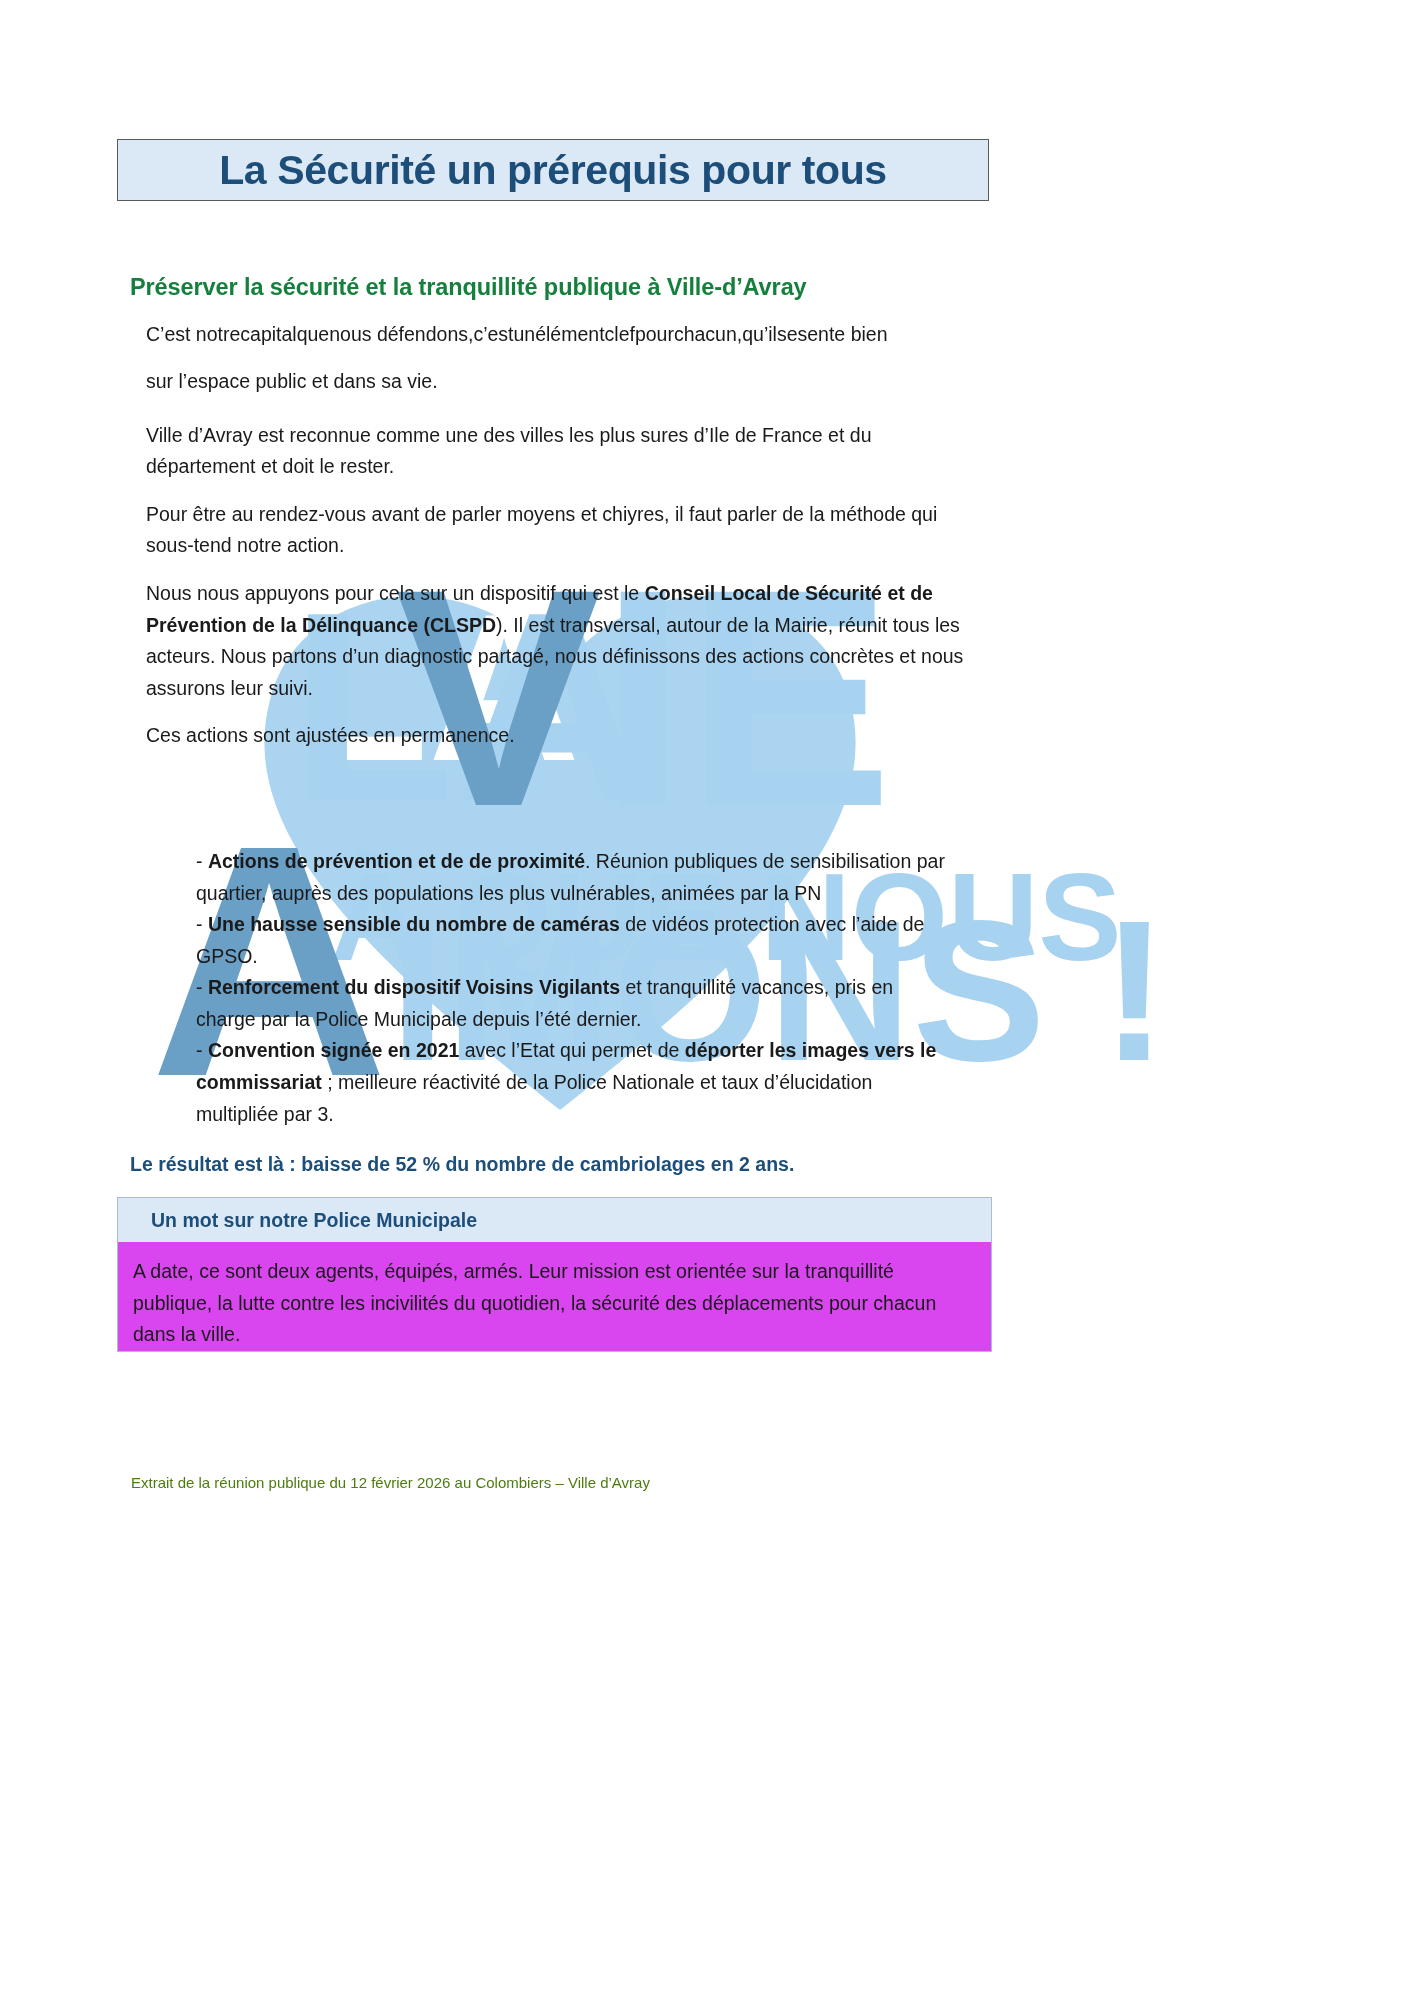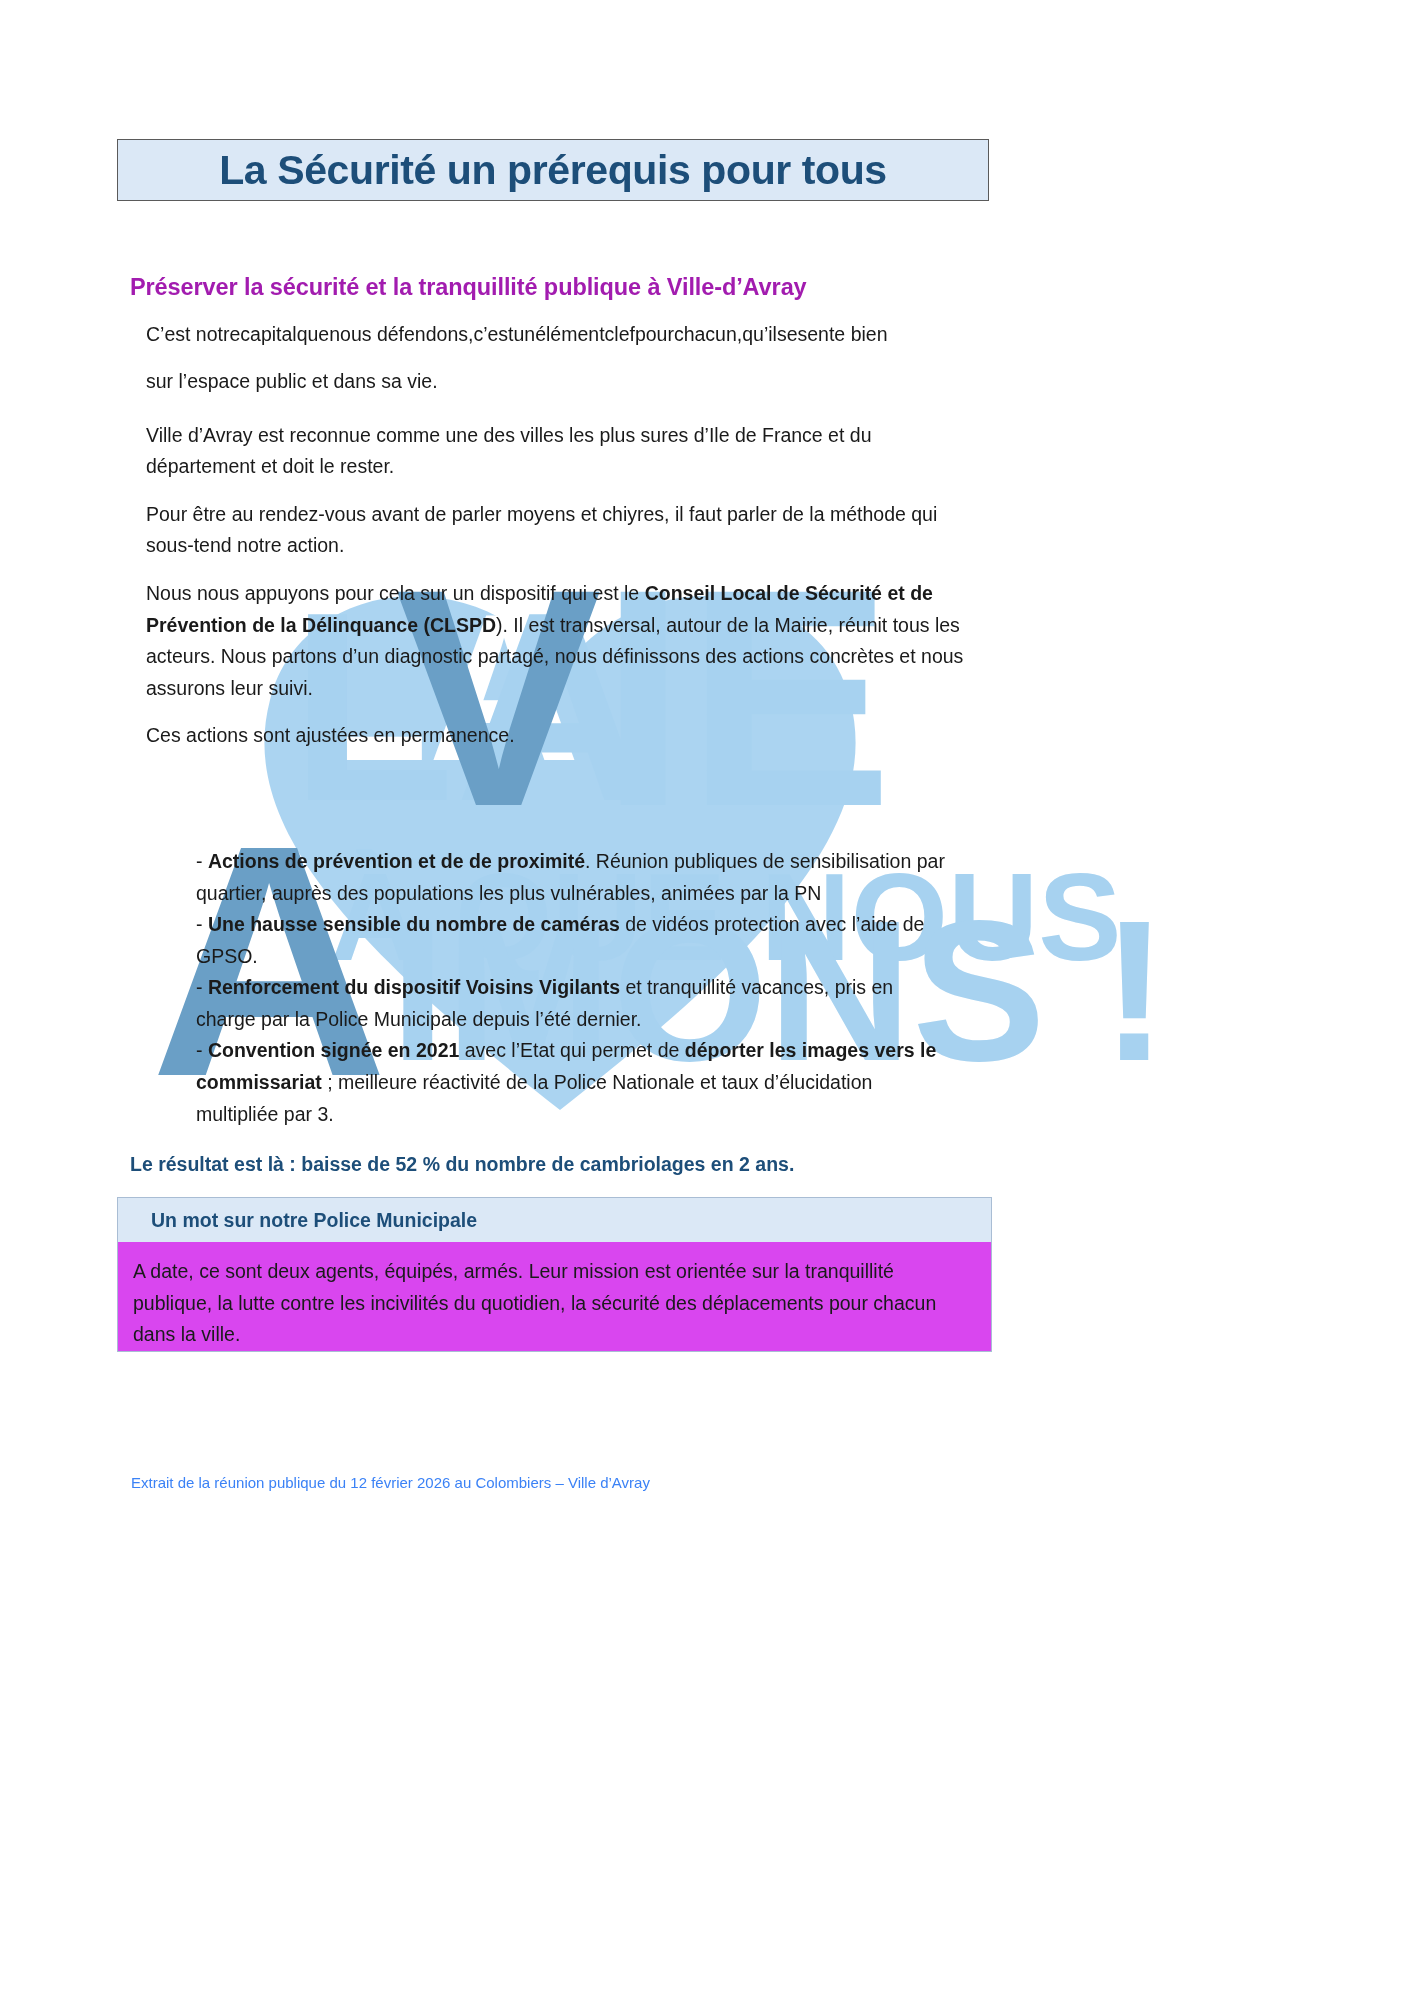--- a/index.html
+++ b/index.html
@@ -72,21 +72,21 @@
     position: absolute;
     left: 130px;
     top: 272px;
     width: 862px;
   }
 
   h2.section-heading {
     margin: 0 0 10px 0;
     font-size: 23.5px;
     font-weight: bold;
-    color: #a21caf;
+    color: #15803d;
     letter-spacing: -0.1px;
     line-height: 1.3;
   }
 
   p.para {
     margin: 16px;
     font-size: 19.5px;
     line-height: 1.62;
     color: #1a1a1a;
   }
@@ -160,21 +160,21 @@
     line-height: 1.62;
     color: #1a1a1a;
   }
 
   
   .footer {
     position: absolute;
     left: 131px;
     top: 1474px;
     font-size: 15px;
-    color: #3b82f6;
+    color: #4d7c0f;
   }
 </style>
 </head>
 <body>
 
 <div class="page">
 
   <svg class="watermark" viewBox="0 0 1414 2000" xmlns="http://www.w3.org/2000/svg">
 
     <g>

